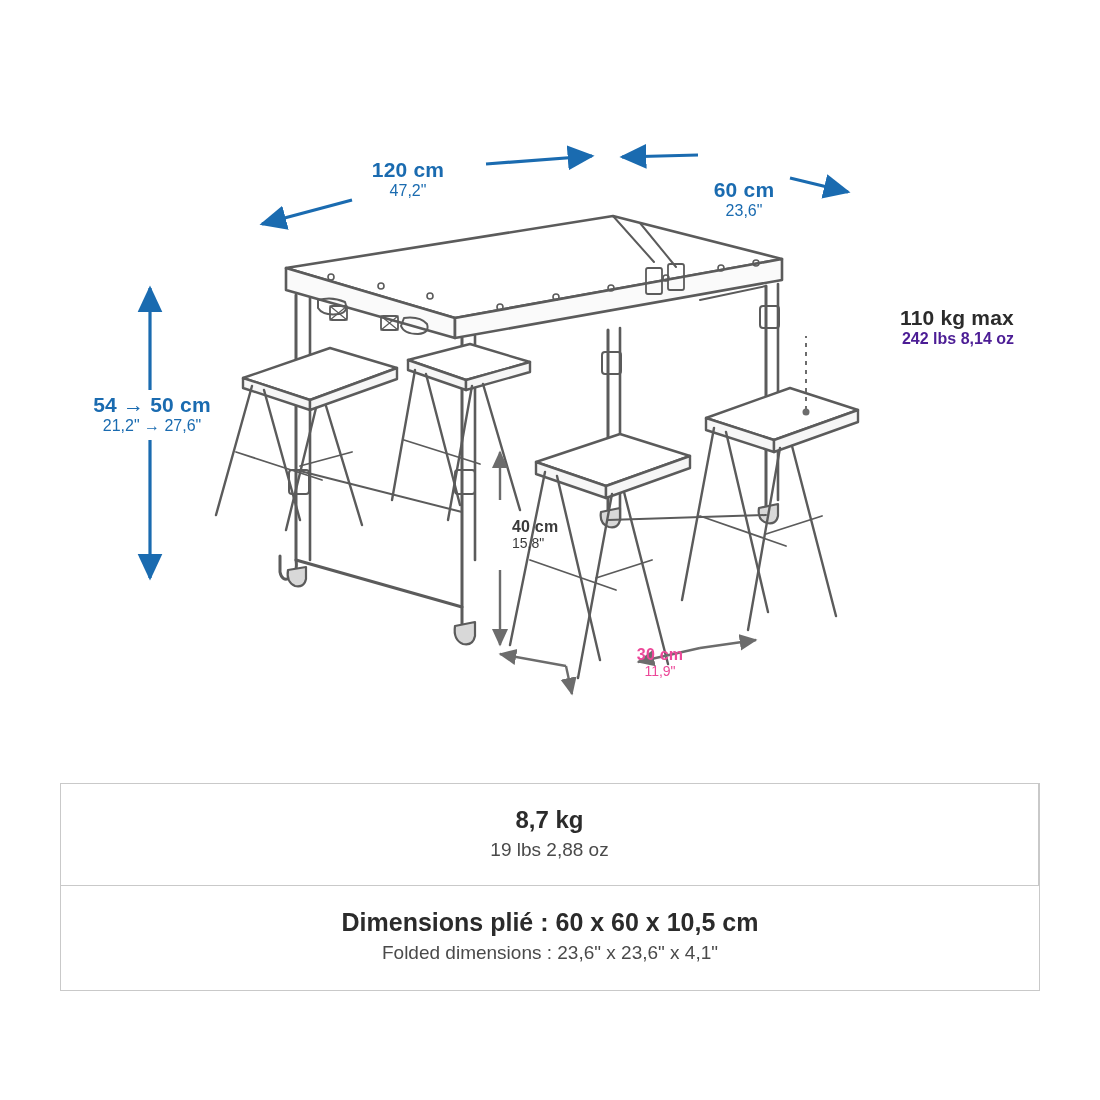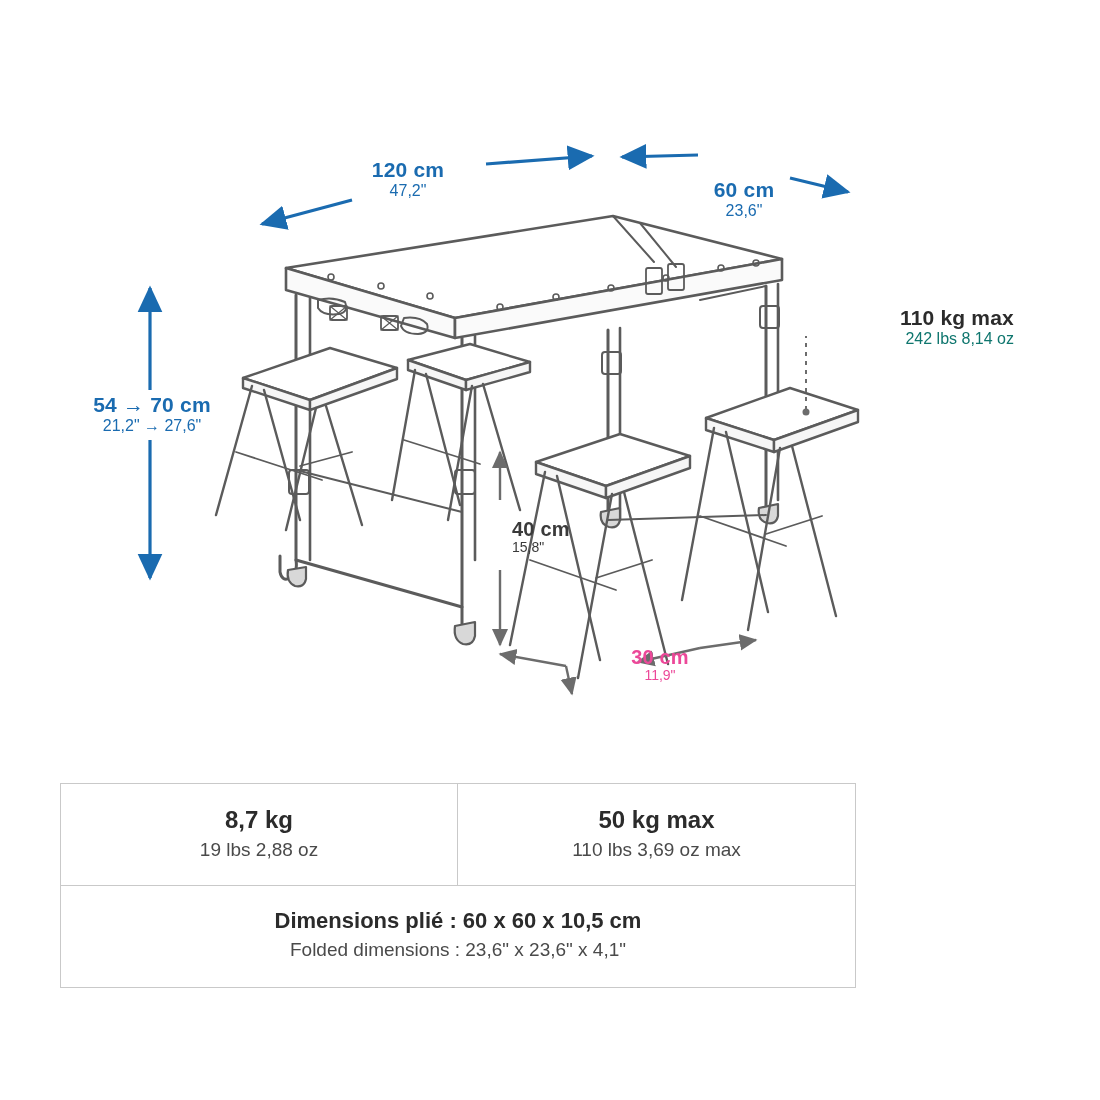--- a/index.html
+++ b/index.html
@@ -38,29 +38,29 @@
     display: block;
     font-weight: bold;
     font-size: 21px;
     letter-spacing: .2px;
   }
   .dim-label .sub {
     display: block;
     font-size: 16px;
     font-weight: normal;
   }
-  .dim-label.small .main { font-size: 20px; }
+  .dim-label.small .main { font-size: 16px; }
   .dim-label.small .sub { font-size: 14px; }
 
   
   .spec-table {
     position: absolute;
     left: 60px;
     top: 783px;
-    width: 796px;
+    width: 980px;
     border: 1px solid #c9c9c9;
     box-sizing: border-box;
   }
   .spec-row {
     display: flex;
   }
   .spec-row.top { border-bottom: 1px solid #c9c9c9; }
   .spec-cell {
     flex: 1 1 50%;
     text-align: center;
@@ -77,21 +77,21 @@
   }
   .spec-cell .small {
     display: block;
     font-size: 19px;
     color: #4a4a4a;
   }
   .spec-row.bottom .spec-cell {
     flex: 1 1 100%;
     padding: 22px 10px 26px 10px;
   }
-  .spec-row.bottom .big { font-size: 22px; }
+  .spec-row.bottom .big { font-size: 25px; }
   .spec-row.bottom .small { font-size: 19px; }
 </style>
 </head>
 <body>
 
 <div id="stage">
 
   <svg class="diagram" viewBox="0 0 1100 1100">
     <defs>
       <marker id="arrowBlue" markerWidth="9" markerHeight="9" refX="7.6" refY="4.5" orient="auto">
@@ -237,48 +237,44 @@
     <span class="main">120 cm</span>
     <span class="sub">47,2"</span>
   </div>
 
   <div class="dim-label" style="left:664px; top:138px; width:160px;margin-top:40px;">
     <span class="main">60 cm</span>
     <span class="sub">23,6"</span>
   </div>
 
   <div class="dim-label" style="left:62px; top:393px; width:180px;">
-    <span class="main">54 → 70 cm</span>
+    <span class="main">54 → 50 cm</span>
     <span class="sub">21,2" → 27,6"</span>
   </div>
 
   <div class="dim-label small" style="left:512px; top:518px; width:110px; text-align:left; color:#3a3a3a;">
     <span class="main">40 cm</span>
     <span class="sub">15,8"</span>
   </div>
 
   <div class="dim-label small" style="left:600px; top:646px; width:120px; color:#ec4899;">
     <span class="main">30 cm</span>
     <span class="sub">11,9"</span>
   </div>
 
   <div class="dim-label" style="left:794px; top:306px; width:220px; text-align:right; color:#2b2b2b;">
     <span class="main">110 kg max</span>
-    <span class="sub" style="color:#0f766e;">242 lbs 8,14 oz</span>
+    <span class="sub" style="color:#4c1d95;font-weight:bold;">242 lbs 8,14 oz</span>
   </div>
 
   <div class="spec-table">
     <div class="spec-row top">
       <div class="spec-cell left">
         <span class="big">8,7 kg</span>
         <span class="small">19 lbs 2,88 oz</span>
-      </div>
-      <div class="spec-cell">
-        <span class="big">50 kg max</span>
-        <span class="small">110 lbs 3,69 oz max</span>
       </div>
     </div>
     <div class="spec-row bottom">
       <div class="spec-cell">
         <span class="big">Dimensions plié : 60 x 60 x 10,5 cm</span>
         <span class="small">Folded dimensions : 23,6" x 23,6" x 4,1"</span>
       </div>
     </div>
   </div>
 

